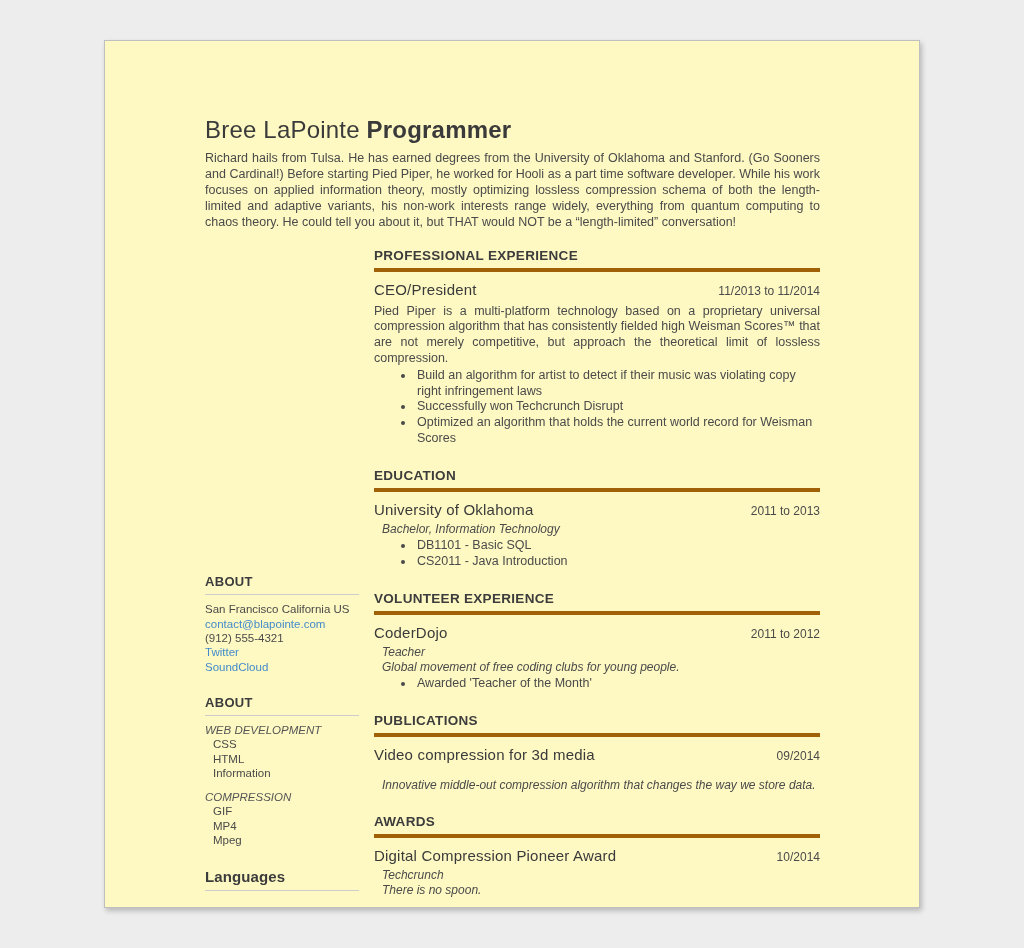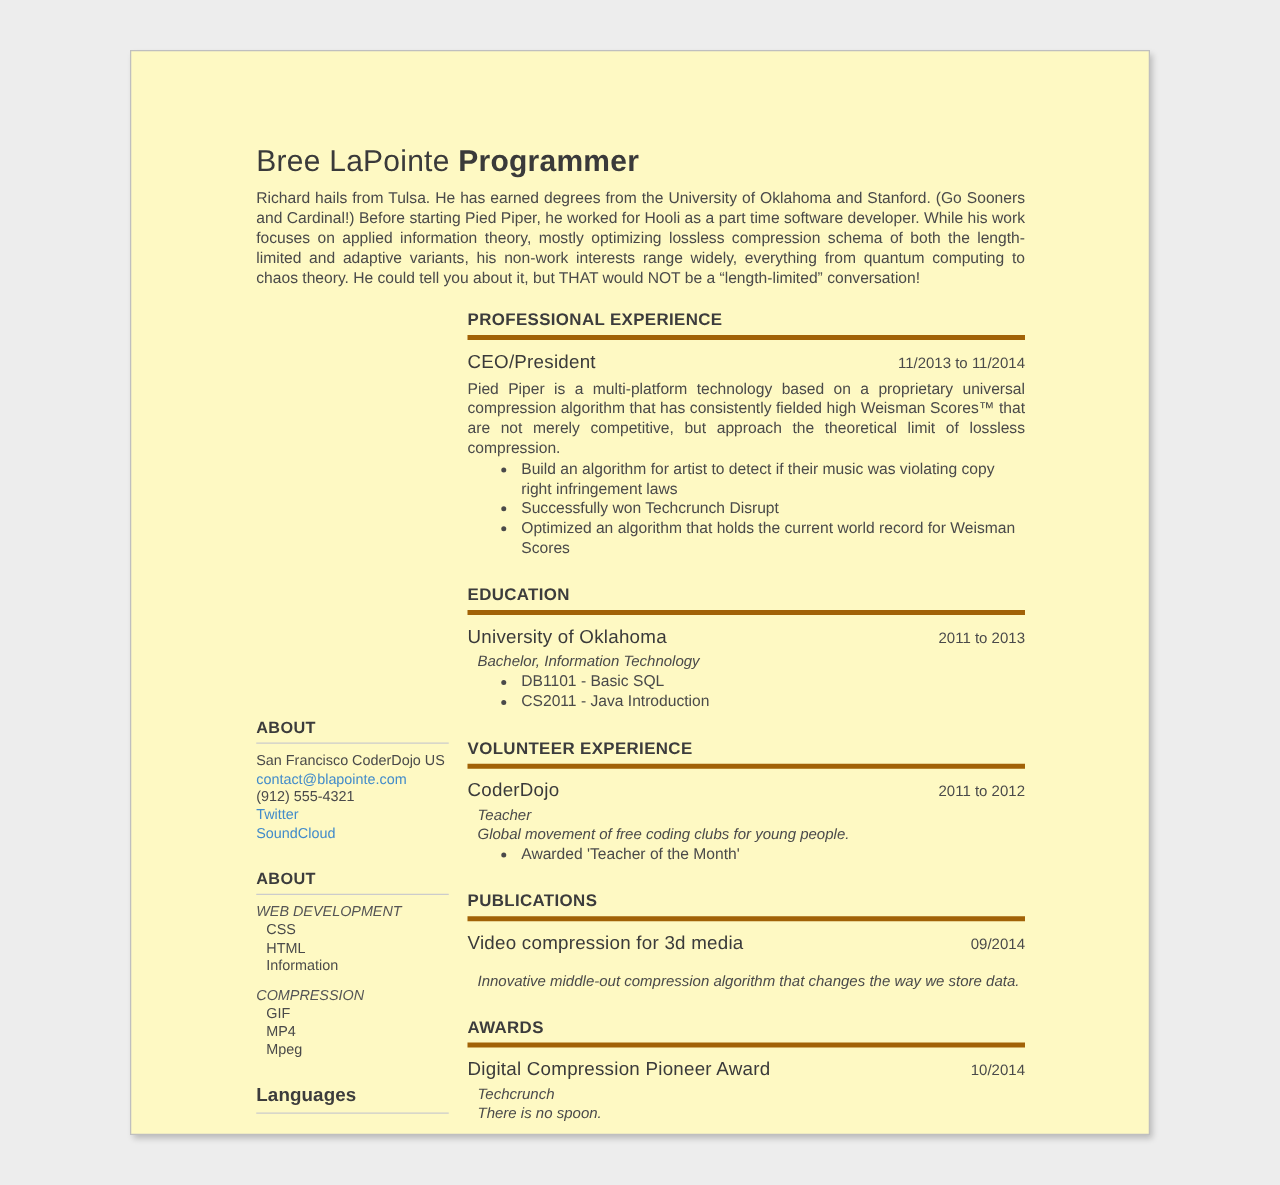--- a/index.html
+++ b/index.html
@@ -127,21 +127,21 @@
   <div class="content">
 
     <h1><span>Bree LaPointe</span> <b>Programmer</b></h1>
 
     <p class="summary">Richard hails from Tulsa. He has earned degrees from the University of Oklahoma and Stanford. (Go Sooners and Cardinal!) Before starting Pied Piper, he worked for Hooli as a part time software developer. While his work focuses on applied information theory, mostly optimizing lossless compression schema of both the length-limited and adaptive variants, his non-work interests range widely, everything from quantum computing to chaos theory. He could tell you about it, but THAT would NOT be a “length-limited” conversation!</p>
 
     <div class="cols">
 
       <aside class="side">
         <h2 class="side-h">ABOUT</h2>
-        <div class="side-line">San Francisco CoderDojo US</div>
+        <div class="side-line">San Francisco California US</div>
         <a class="link">contact@blapointe.com</a>
         <div class="side-line">(912) 555-4321</div>
         <a class="link">Twitter</a>
         <a class="link">SoundCloud</a>
 
         <h2 class="side-h mt">ABOUT</h2>
         <div class="skill-group">
           <div class="group-name">WEB DEVELOPMENT</div>
           <div class="group-item">CSS</div>
           <div class="group-item">HTML</div>

